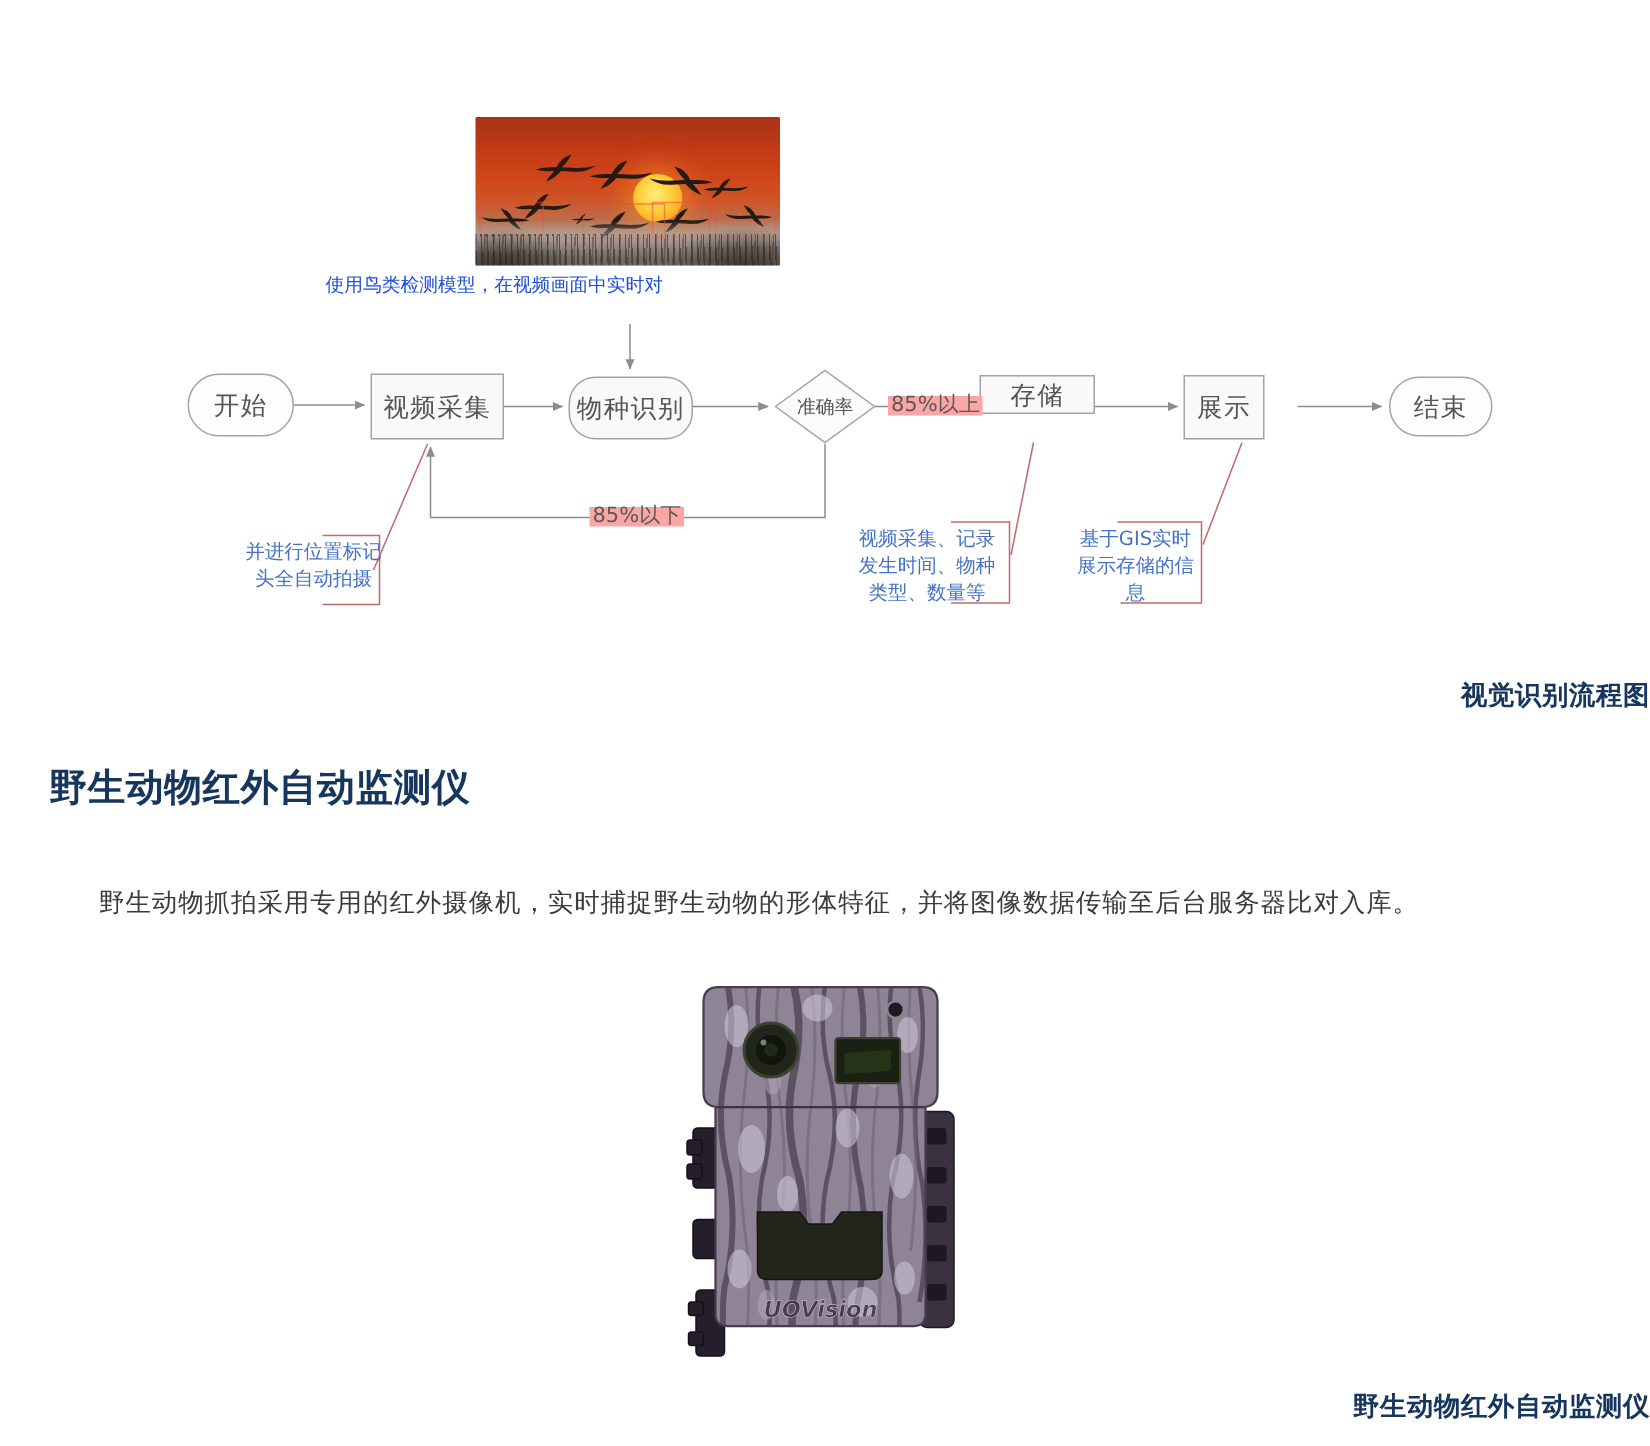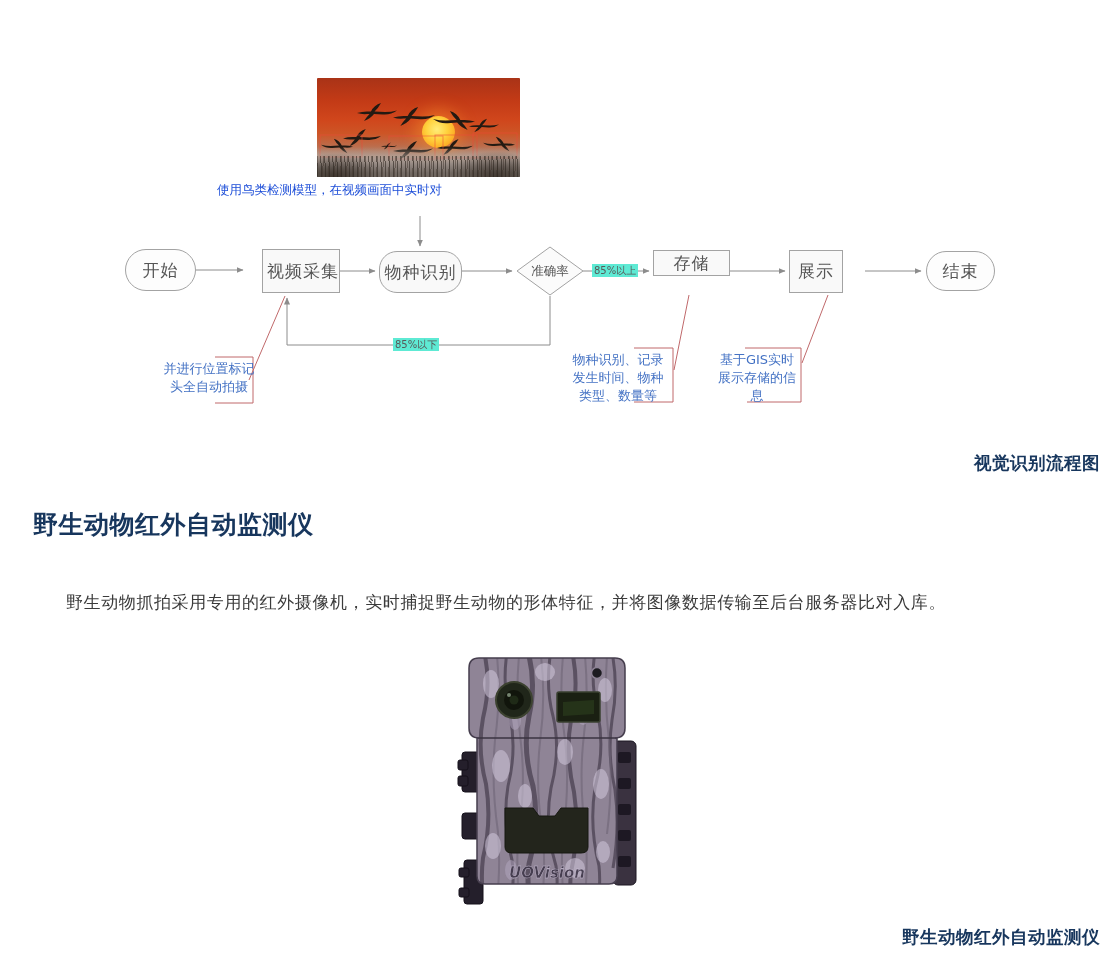--- a/index.html
+++ b/index.html
@@ -26,21 +26,21 @@
   .clump-r{position:absolute;right:-8px;bottom:0;width:80px;height:26px;
     background:radial-gradient(ellipse at 60% 100%,rgba(35,28,22,.75) 0%,rgba(35,28,22,0) 70%);}
   .birds-svg{position:absolute;left:0;top:0;}
 
   
   .flow-svg{left:0;top:0;pointer-events:none;}
   .node{box-sizing:border-box;border:1px solid #a3a3a3;background:#f9f9f9;color:#555;
     display:flex;align-items:center;justify-content:center;font-size:17px;letter-spacing:1px;}
   .pill{border-radius:21px;background:#fdfdfd;}
   .diamond-label{color:#555;font-size:12.5px;display:flex;align-items:center;justify-content:center;}
-  .edge-label{background:#5eead4;color:#595959;font-size:10px;padding:0 2px;line-height:13px;}
+  .edge-label{background:#fca5a5;color:#595959;font-size:14px;padding:0 2px;line-height:13px;}
   .blue-note{color:#1d4ed8;font-size:12.5px;line-height:15.5px;text-align:left;}
   .callout{color:#4472c4;font-size:13px;line-height:18px;text-align:center;}
   .fig-caption{left:0;width:1100px;text-align:right;color:#17365d;font-weight:bold;
     font-size:17.5px;letter-spacing:.5px;}
 
   
   .heading{left:33px;top:508px;color:#17365d;font-weight:bold;font-size:25px;letter-spacing:.5px;}
   .para{left:66px;top:589px;width:935px;color:#3b3b3b;font-size:17px;line-height:26px;letter-spacing:.6px;}
 
   .camera-svg{left:455px;top:656px;}
@@ -108,21 +108,21 @@
       <line x1="689" y1="295" x2="674" y2="370"></line>
       <polyline points="634,348 673,348 673,402 634,402"></polyline>
       <line x1="828" y1="295" x2="802" y2="363"></line>
       <polyline points="745,348 801,348 801,402 747,402"></polyline>
     </g>
   </svg>
 
   <div class="abs node pill" style="left:125px;top:249px;width:71px;height:42px;">
     <span>开始</span>
   </div>
-  <div class="abs node" style="left:262px;top:249px;width:78px;height:44px;justify-content:flex-end;">
+  <div class="abs node" style="left:247px;top:249px;width:89px;height:44px;">
     <span>视频采集</span>
   </div>
   <div class="abs node" style="left:379px;top:251px;width:83px;height:42px;border-radius:18px;">
     <span>物种识别</span>
   </div>
   <div class="abs diamond-label" style="left:517px;top:259px;width:66px;height:24px;justify-content:center;">
     <span>准确率</span>
   </div>
   <div class="abs node" style="left:653px;top:250px;width:77px;height:26px;">
     <span>存储</span>
@@ -135,21 +135,21 @@
   </div>
 
   <div class="abs edge-label" style="left:592px;top:264px;">85%以上</div>
   <div class="abs edge-label" style="left:393px;top:338px;">85%以下</div>
 
   <div class="abs callout" style="left:159px;top:360px;width:100px;">
     <div>并进行位置标记</div>
     <div>头全自动拍摄</div>
   </div>
   <div class="abs callout" style="left:568px;top:351px;width:100px;">
-    <div>物种识别、记录</div>
+    <div>视频采集、记录</div>
     <div>发生时间、物种</div>
     <div>类型、数量等</div>
   </div>
   <div class="abs callout" style="left:715px;top:351px;width:84px;">
     <div>基于GIS实时</div>
     <div>展示存储的信</div>
     <div>息</div>
   </div>
 
   <div class="abs fig-caption" style="top:451px;">视觉识别流程图</div>

